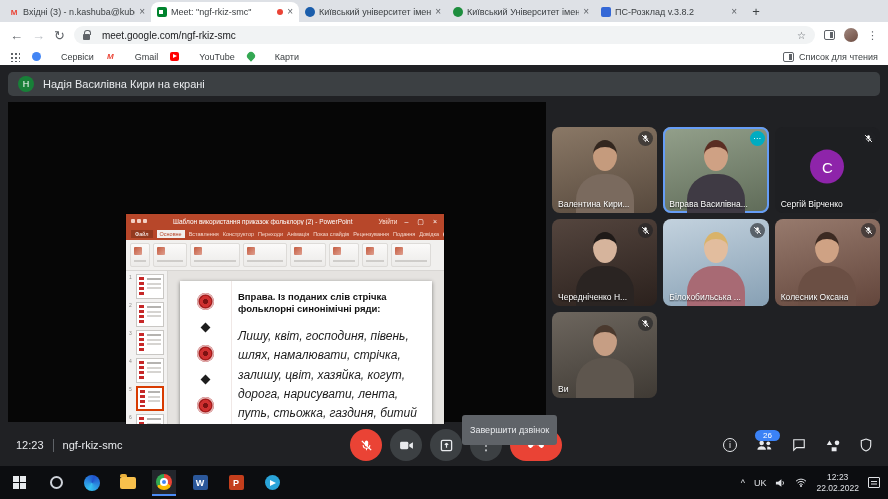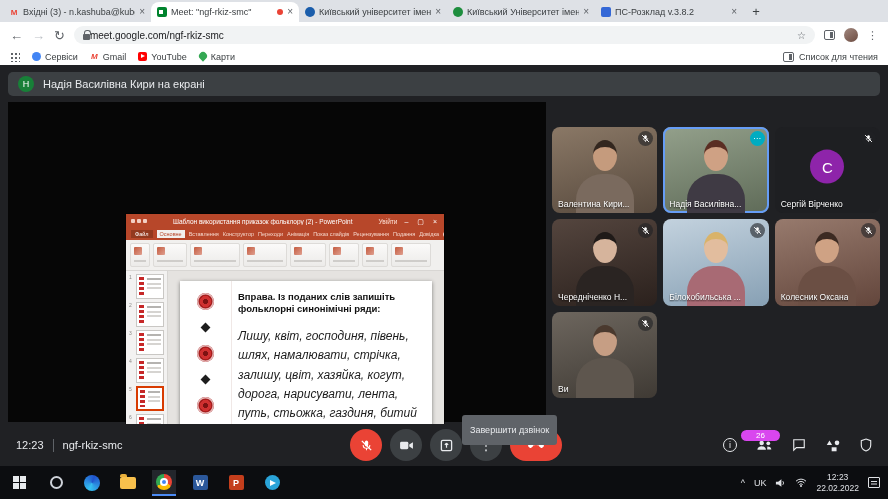--- a/index.html
+++ b/index.html
@@ -19,33 +19,33 @@
   .fav.uni1{background:#1a5dab;border-radius:50%}
   .fav.uni2{background:#1e8e3e;border-radius:50%}
   .fav.ps{background:#3367d6}
   .recdot{width:6px;height:6px;border-radius:50%;background:#ea4335;flex:0 0 auto}
   .newtab{width:18px;height:18px;margin:0 0 1px 4px;color:#3c4043;font-size:13px;line-height:18px;text-align:center}
 
   
   .toolbar{position:absolute;top:22px;left:0;width:100%;height:26px;background:#fff;display:flex;align-items:center;gap:9px;padding:0 10px}
   .navbtn{color:#5f6368;font-size:13px;line-height:1}
   .navbtn.disabled{color:#bdc1c6}
-  .omnibox{flex:1;height:18px;background:#f1f3f4;border-radius:9px;display:flex;align-items:center;gap:0;padding:0 9px;font-size:10px;color:#202124}
+  .omnibox{flex:1;height:18px;background:#f1f3f4;border-radius:9px;display:flex;align-items:center;gap:12px;padding:0 9px;font-size:10px;color:#202124}
   .lock{width:7px;height:6px;background:#5f6368;border-radius:1px;position:relative;margin-top:3px}
   .lock:before{content:"";position:absolute;top:-4px;left:1px;width:5px;height:4px;border:1.2px solid #5f6368;border-bottom:none;border-radius:3px 3px 0 0}
   .star{margin-left:auto;color:#5f6368;font-size:10px}
   .rlisticon{width:11px;height:10px;border:1.2px solid #5f6368;border-radius:2px;position:relative}
   .rlisticon:after{content:"";position:absolute;right:1px;top:1px;bottom:1px;width:3px;background:#5f6368}
   .avatar-sm{width:14px;height:14px;border-radius:50%;background:linear-gradient(145deg,#a1887f,#6d4c41)}
   .kebab{color:#5f6368;font-size:11px}
 
   
   .bookmarks{position:absolute;top:48px;left:0;width:100%;height:17px;background:#fff;display:flex;align-items:center;gap:12px;padding:0 10px;font-size:9px;color:#3c4043}
   .dots9{width:10px;height:10px;background-image:radial-gradient(circle,#5f6368 1px,transparent 1.3px);background-size:4px 4px;background-position:0 0}
-  .bm{display:flex;align-items:flex-start;gap:4px}
+  .bm{display:flex;align-items:flex-start;gap:20px}
   .bmi{width:9px;height:9px;border-radius:2px;display:inline-flex;align-items:center;justify-content:center;font-size:8px;font-weight:bold}
   .bmi.svc{background:#4285f4;border-radius:50%}
   .bmi.gm{color:#ea4335}.bmi.gm:before{content:"M"}
   .bmi.yt{background:#ff0000;border-radius:2px;position:relative}
   .bmi.yt:after{content:"";position:absolute;left:3px;top:2.5px;border-left:4px solid #fff;border-top:2px solid transparent;border-bottom:2px solid transparent}
   .bmi.map{width:8px;height:8px;border-radius:50% 50% 50% 0;background:#34a853;transform:rotate(-45deg)}
   .bm-right{margin-left:auto;display:flex;align-items:center;gap:5px;color:#3c4043}
 
   
   .banner{position:absolute;top:72px;left:8px;width:872px;height:24px;background:#3c4043;border-radius:5px;display:flex;align-items:center;gap:9px;padding:0 10px;color:#e8eaed;font-size:11px}
@@ -118,21 +118,21 @@
   .sep{width:1px;height:13px;background:#5f6368}
   .controls{position:absolute;left:350px;top:5px;display:flex;gap:8px;align-items:center}
   .ctl{width:32px;height:32px;border-radius:50%;background:#3c4043;display:flex;align-items:center;justify-content:center;color:#e8eaed;font-size:13px}
   .ctl.red{background:#ea4335}
   .endcall{width:52px;height:32px;border-radius:16px;background:#ea4335;display:flex;align-items:center;justify-content:center}
   .tooltip{position:absolute;left:462px;top:415px;background:#5f6368;color:#e8eaed;font-size:9px;padding:10px 8px;border-radius:3px;white-space:nowrap;z-index:5}
   .right-icons{position:absolute;right:16px;top:0;height:42px;display:flex;gap:19px;align-items:center}
   .ricon{position:relative;display:flex;align-items:center;justify-content:center}
   .icircle{width:14px;height:14px;border:1.4px solid #e8eaed;border-radius:50%;display:flex;align-items:center;justify-content:center;color:#e8eaed;font-size:9px}
   .icircle:after{content:"i"}
-  .badge{position:absolute;top:-9px;right:-7px;background:#d946ef;color:#fff;font-size:8px;border-radius:8px;padding:1px 15px}
+  .badge{position:absolute;top:-9px;right:-7px;background:#3b82f6;color:#fff;font-size:8px;border-radius:8px;padding:1px 8px}
 
   
   .taskbar{position:absolute;left:0;bottom:0;width:100%;height:33px;background:#0c0d10;display:flex;align-items:center;gap:12px;padding:0 8px}
   .tb{width:24px;height:26px;display:flex;align-items:center;justify-content:center}
   .win4{width:14px;height:14px;display:grid;grid-template-columns:6px 6px;grid-template-rows:6px 6px;gap:1.4px}
   .win4 i{background:#e8eaed;display:block}
   .cort{width:13px;height:13px;border:2px solid #cfd3da;border-radius:50%}
   .edge{width:16px;height:16px;border-radius:50%;background:conic-gradient(from 200deg,#35c1f1,#2052cc,#35c1f1)}
   .folder{width:16px;height:12px;background:#f8c04c;border-radius:2px;position:relative}
   .folder:before{content:"";position:absolute;top:-3px;left:0;width:7px;height:3px;background:#e8ae3a;border-radius:2px 2px 0 0}
@@ -301,21 +301,21 @@
             <div class="ornament">
               <span class="fl"></span>
               <span class="leaf"></span>
               <span class="fl"></span>
               <span class="leaf"></span>
               <span class="fl"></span>
               <span class="leaf"></span>
               <span class="fl"></span>
             </div>
             <div class="slide-content">
-              <div class="slide-title">Вправа. Із поданих слів запишіть фольклорні синонімічні ряди:</div>
+              <div class="slide-title">Вправа. Із поданих слів стрічка фольклорні синонімічні ряди:</div>
               <div class="slide-bodytext">Лишу, квіт, господиня, півень, шлях, намалювати, стрічка, залишу, цвіт, хазяйка, когут, дорога, нарисувати, лента, путь, стьожка, газдиня, битий шлях, бинда.</div>
             </div>
           </div>
         </div>
       </div>
       <div class="ppt-notes">
         <span>Нотатки до слайда</span>
       </div>
 
     </div>
@@ -329,21 +329,21 @@
             <rect x="4.4" y="1.5" width="3.2" height="5.5" rx="1.6" fill="#fff"></rect>
             <path d="M3 5.7c0 1.7 1.3 3 3 3s3-1.3 3-3M6 8.7v1.8" stroke="#fff" fill="none"></path>
             <path d="M1.5 1.5l9 9" stroke="#fff" stroke-width="1.3"></path>
           </svg>
         </span>
       <span class="name">Валентина Кири...</span>
     </div>
     <div class="tile t1 active">
       <span class="person"></span>
       <span class="present-ind">⋯</span>
-      <span class="name">Надія Василівна...</span>
+      <span class="name">Вправа Василівна...</span>
     </div>
     <div class="tile t3">
       <span class="bigA">С</span>
       <span class="micoff">
           <svg viewBox="0 0 12 12" width="9" height="9">
             <rect x="4.4" y="1.5" width="3.2" height="5.5" rx="1.6" fill="#fff"></rect>
             <path d="M3 5.7c0 1.7 1.3 3 3 3s3-1.3 3-3M6 8.7v1.8" stroke="#fff" fill="none"></path>
             <path d="M1.5 1.5l9 9" stroke="#fff" stroke-width="1.3"></path>
           </svg>
         </span>

